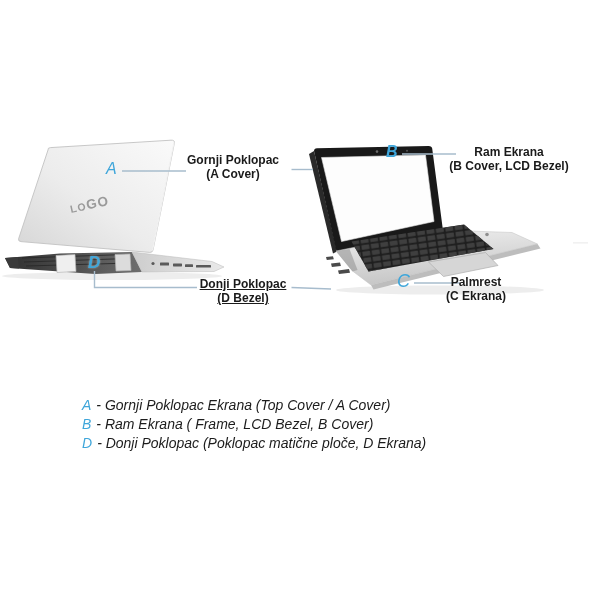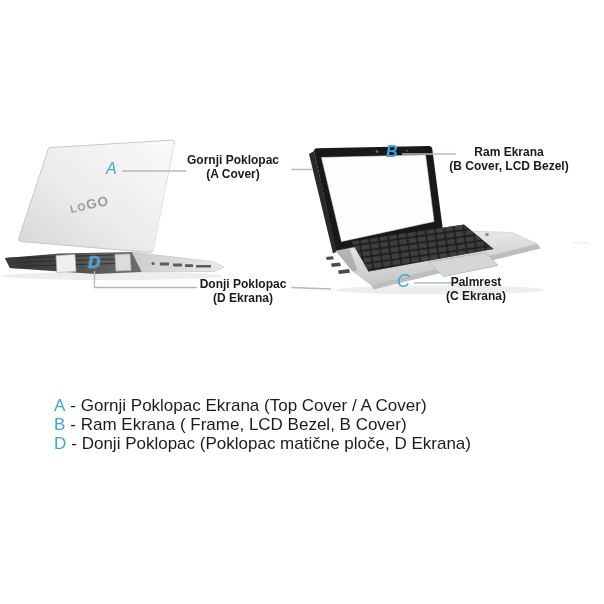--- a/index.html
+++ b/index.html
@@ -16,23 +16,23 @@
   .marker-b{left:386px;top:144px;font-size:16px;font-weight:bold;}
   .marker-c{left:397px;top:272px;font-size:18px;}
   .marker-d{left:88px;top:254px;font-size:17px;font-weight:bold;text-shadow:0 0 2px rgba(255,255,255,.55);}
   .callout-label{
     position:absolute;text-align:center;font-weight:bold;font-size:12px;
     line-height:13.5px;color:#1a1a1a;letter-spacing:0;
   }
   .label-a{left:178px;top:154px;width:110px;}
   .label-b{left:428px;top:146px;width:162px;}
   .label-c{left:426px;top:276px;width:100px;}
-  .label-d{left:188px;top:278px;width:110px;}
+  .label-d{left:188px;top:278px;width:110px;text-decoration:underline;}
   .legend{
-    position:absolute;left:54px;top:396px;font-size:17px;
+    position:absolute;left:82px;top:396px;font-style:italic;font-size:14px;
     line-height:19px;color:#1c1c1c;white-space:nowrap;
   }
   .legend-letter{color:#3fa6da;}
   .legend-text{margin-left:5px;}
 </style>
 </head>
 <body>
 
 <div class="canvas">
 
@@ -137,21 +137,21 @@
   <div class="callout-label label-a">
     <div>Gornji Poklopac</div>
     <div>(A Cover)</div>
   </div>
   <div class="callout-label label-c">
     <div>Palmrest</div>
     <div>(C Ekrana)</div>
   </div>
   <div class="callout-label label-d">
     <div>Donji Poklopac</div>
-    <div>(D Ekrana)</div>
+    <div>(D Bezel)</div>
   </div>
 
   <div class="legend">
     <div class="legend-row">
       <span class="legend-letter">A</span><span class="legend-text">- Gornji Poklopac Ekrana (Top Cover / A Cover)</span>
     </div>
     <div class="legend-row">
       <span class="legend-letter">B</span><span class="legend-text">- Ram Ekrana ( Frame, LCD Bezel, B Cover)</span>
     </div>
     <div class="legend-row">

